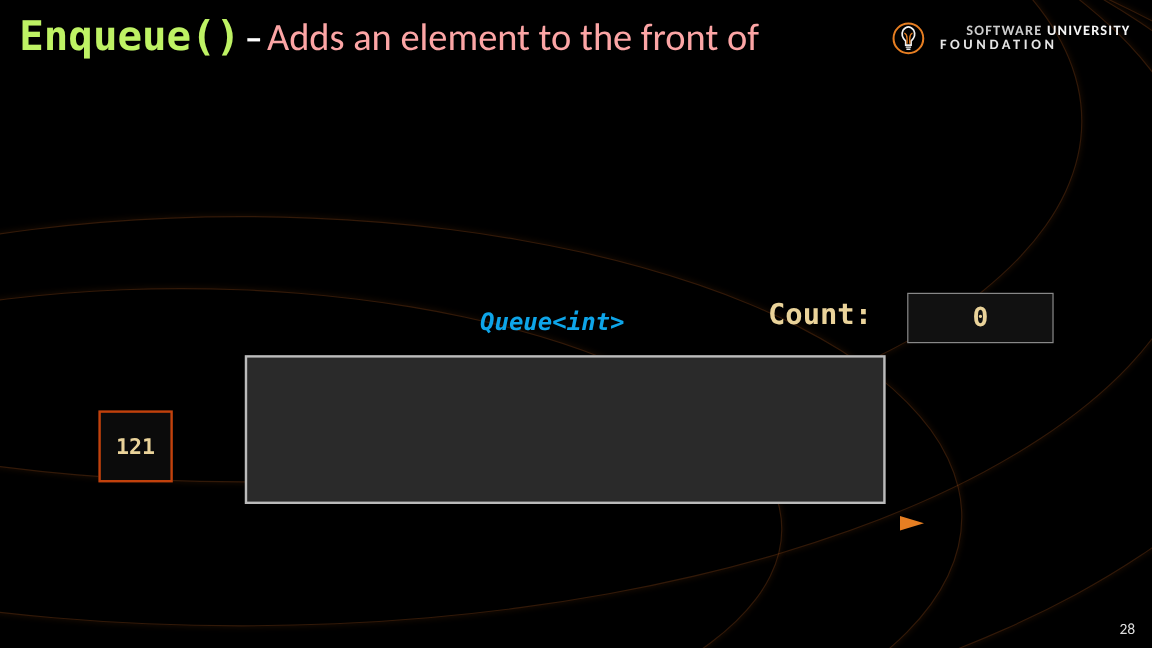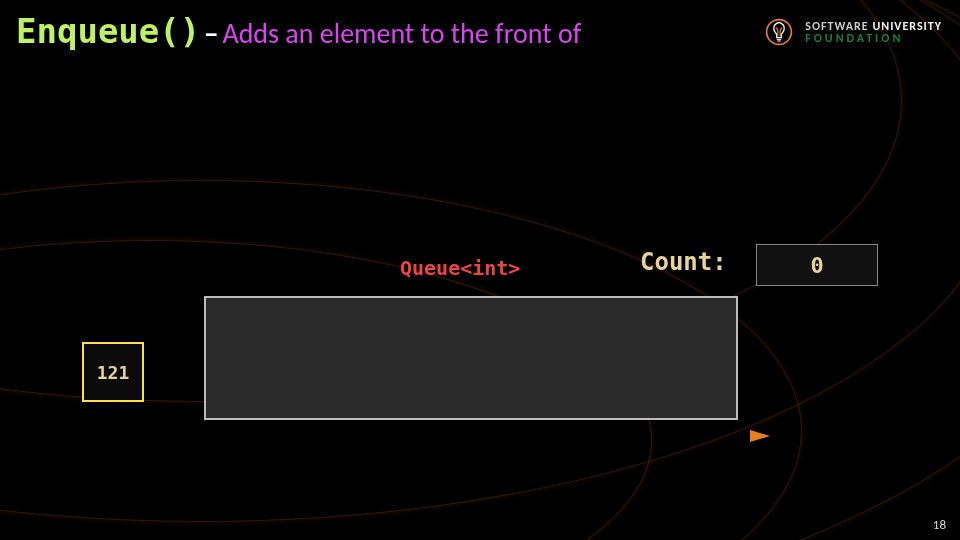--- a/index.html
+++ b/index.html
@@ -43,22 +43,22 @@
     color: #bef264;
     font-size: 34px;
     font-weight: bold;
   }
   .title .dash {
     color: #fff;
     font-size: 30px;
     font-weight: bold;
   }
   .title .desc1 {
-    color: #d946ef;
-    font-size: 28px;
+    color: #fca5a5;
+    font-size: 32px;
   }
   .title .desc2 {
     display: block;
     color: #fff;
     font-size: 28px;
     margin-top: 2px;
   }
 
   .logo {
     position: absolute;
@@ -70,32 +70,33 @@
   }
   .logo .bulb {
     width: 36px;
     height: 36px;
     display: flex;
     align-items: center;
     justify-content: center;
   }
   .logo .bulb svg { width: 36px; height: 36px; }
   .logo .txt { line-height: 1.0; color: #ddd; }
-  .logo .txt .l1 { font-size: 12px; font-weight: bold; letter-spacing: 1px; color:#ccc; }
+  .logo .txt .l1 { font-size: 12px; font-weight: bold; letter-spacing: 1px; color:#ccc;margin-left:22px; }
   .logo .txt .l1 b { color:#f5f5f5; }
-  .logo .txt .l2 { font-size: 12px; font-weight: bold; letter-spacing: 3px; color:#15803d; }
+  .logo .txt .l2 { font-size: 12px; font-weight: bold; letter-spacing: 3px; color:#e5e5e5; }
 
   .label-queue {
     position: absolute;
     left: 400px;
     top: 256px;
     font-family: Consolas, monospace;
     font-size: 20px;
-    color: #ef4444;
-    font-weight: bold;
+    color: #0ea5e9;
+    font-weight: bold;
+    font-style: italic;
   }
   .label-count {
     position: absolute;
     left: 640px;
     top: 248px;
     font-family: Consolas, monospace;
     font-size: 24px;
     color: #ead39a;
     font-weight: bold;
   }
@@ -126,21 +127,21 @@
     border: 2px solid #bbb;
   }
 
   .element-box {
     position: absolute;
     left: 82px;
     top: 342px;
     width: 58px;
     height: 56px;
     background: #0b0b0b;
-    border: 2px solid #fde047;
+    border: 2px solid #c2410c;
     display: flex;
     align-items: center;
     justify-content: center;
     font-family: Consolas, monospace;
     font-size: 18px;
     color: #ead39a;
     font-weight: bold;
   }
 
   .arrow-line {
@@ -211,13 +212,13 @@
       <linearGradient id="g" x1="0" y1="0" x2="1" y2="0">
         <stop offset="0%" stop-color="#e67e22" stop-opacity="0.1"></stop>
         <stop offset="100%" stop-color="#e67e22" stop-opacity="1"></stop>
       </linearGradient>
     </defs>
     <line x1="0" y1="10" x2="540" y2="10" stroke="url(#g)" stroke-width="3"></line>
     <polygon points="540,4 560,10 540,16" fill="#e67e22"></polygon>
   </svg>
 </div>
 
-<div class="slide-no">18</div>
+<div class="slide-no">28</div>
 
 </body></html>

